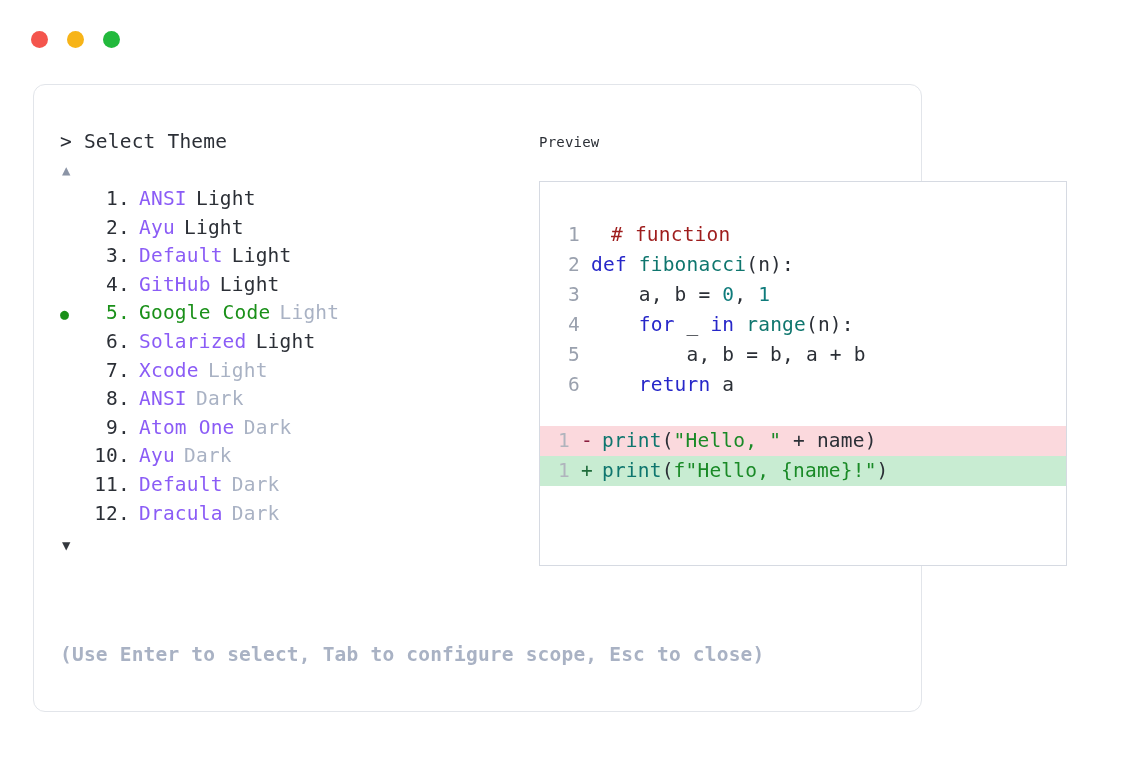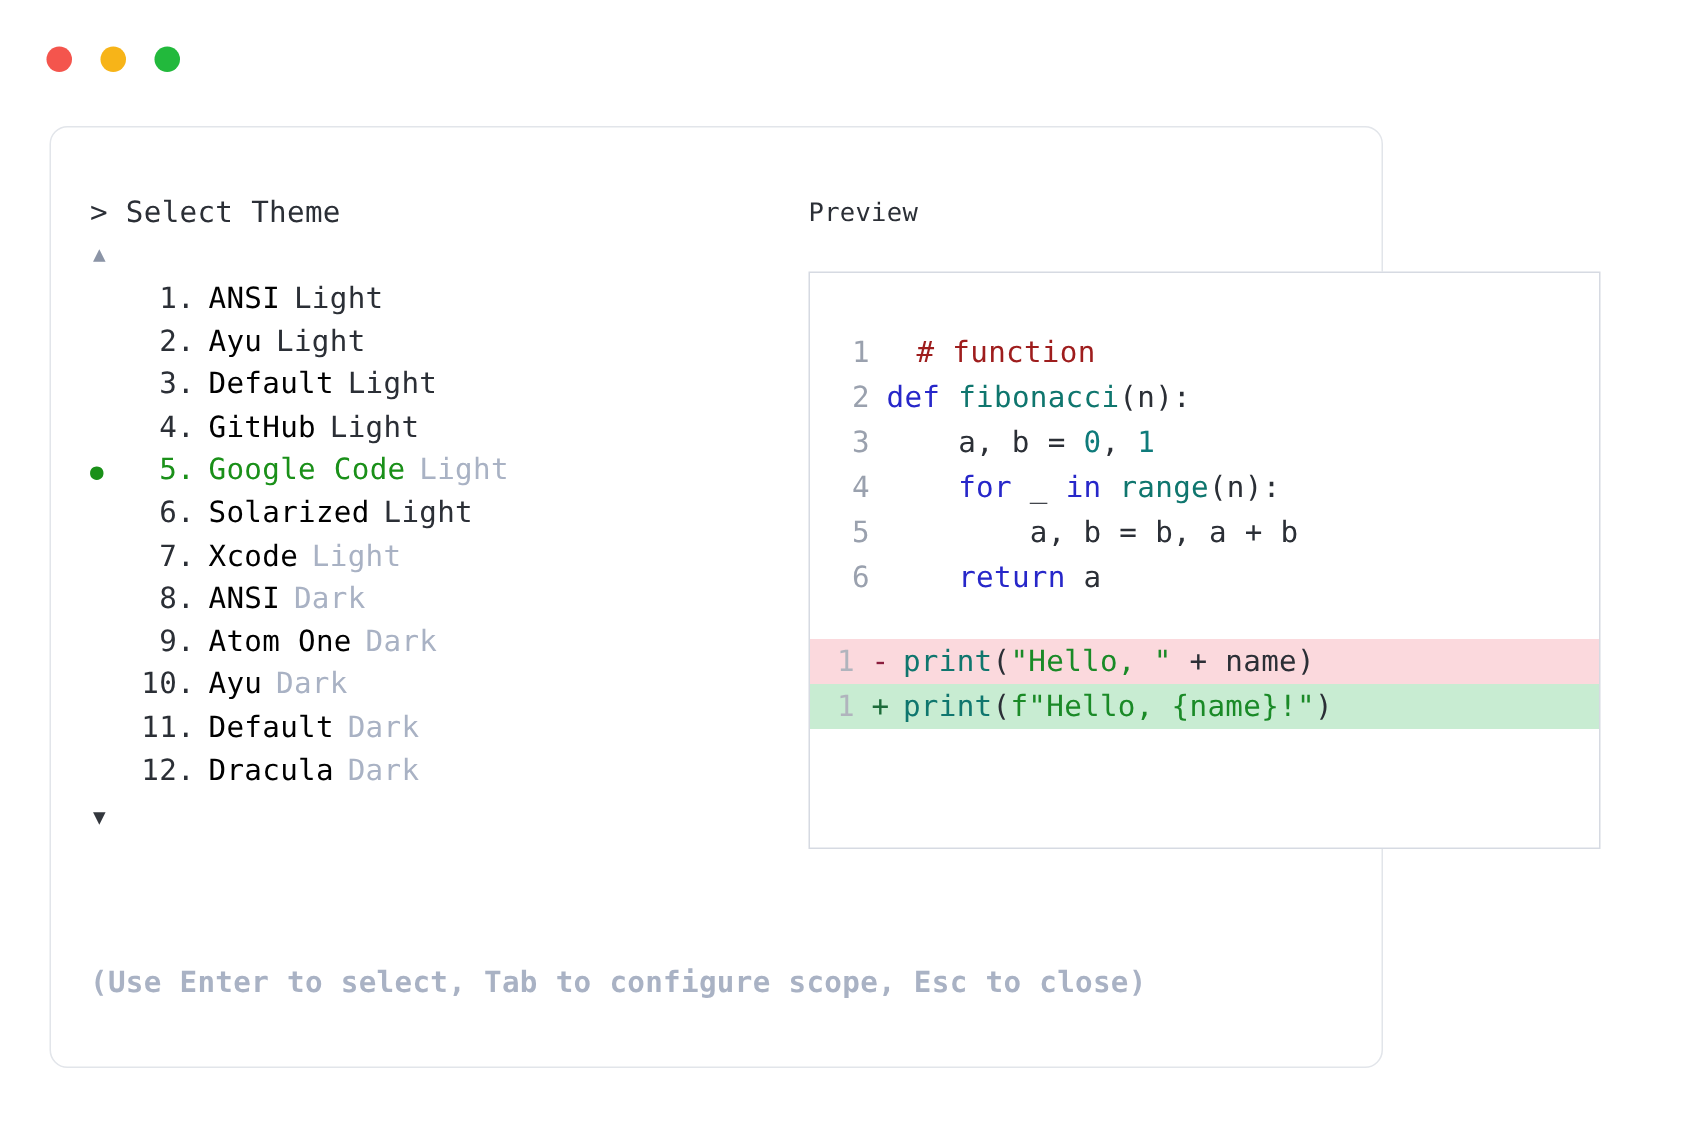--- a/index.html
+++ b/index.html
@@ -104,21 +104,21 @@
     color: #1a9019;
   }
 
   .num-cell {
     width: 44px;
     flex: 0 0 44px;
     text-align: right;
     color: #2b2f36;
   }
 
-  .name-cell { color: #000000; padding-left: 9px; }
+  .name-cell { color: #8b5cf6; padding-left: 9px; }
   .suffix-cell { padding-left: 9.2px; }
 
   .theme-row.selected .num-cell,
   .theme-row.selected .name-cell { color: #1a9019; }
 
   .suffix-dim  { color: #a9b2c4; }
   .suffix-norm { color: #2b2f36; }
 
   
   .hint {
@@ -135,21 +135,21 @@
 
   
   .right-col {
     position: absolute;
     left: 505px;
     top: 44px;
     width: 530px;
   }
 
   .preview-label {
-    font-size: 17px;
+    font-size: 14px;
     line-height: 26px;
     color: #2b2f36;
     letter-spacing: 0.2px;
     white-space: pre;
   }
 
   .code-panel {
     margin-top: 26px;
     width: 528px;
     height: 385px;

